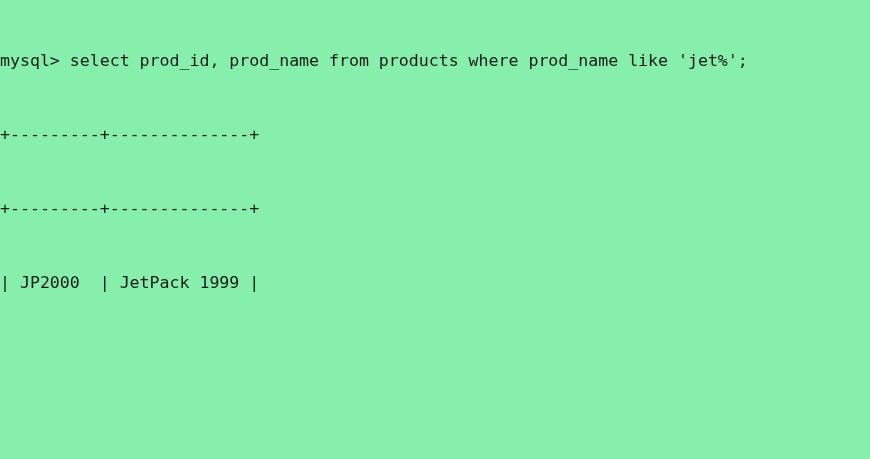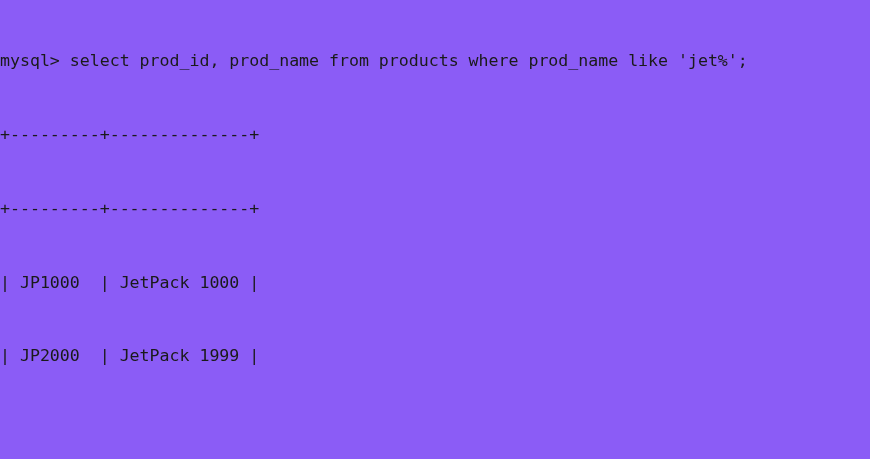--- a/index.html
+++ b/index.html
@@ -9,21 +9,21 @@
   }
   body {
     width: 870px;
     height: 459px;
     overflow: hidden;
     font-family: "DejaVu Sans Mono", "Liberation Mono", monospace;
   }
   #terminal {
     width: 870px;
     height: 459px;
-    background: #8b5cf6;
+    background: #86efac;
     color: #1a1a1a;
     font-family: "DejaVu Sans Mono", "Liberation Mono", monospace;
     font-size: 16.6px;
     line-height: 24.6px;
     letter-spacing: -0.02px;
     padding: 0;
     box-sizing: border-box;
     white-space: pre;
     overflow: hidden;
   }
@@ -33,21 +33,20 @@
     font-family: "DejaVu Sans Mono", "Liberation Mono", monospace;
   }
 </style>
 </head>
 <body>
 
 <div id="terminal">
   <div class="term-line">mysql&gt; select prod_id, prod_name from products where prod_name like 'jet%';</div>
   <div class="term-line">+---------+--------------+</div>
   <div class="term-line">+---------+--------------+</div>
-  <div class="term-line">| JP1000  | JetPack 1000 |</div>
   <div class="term-line">| JP2000  | JetPack 1999 |</div>
   
   
   
   
   
   
   
   
   

